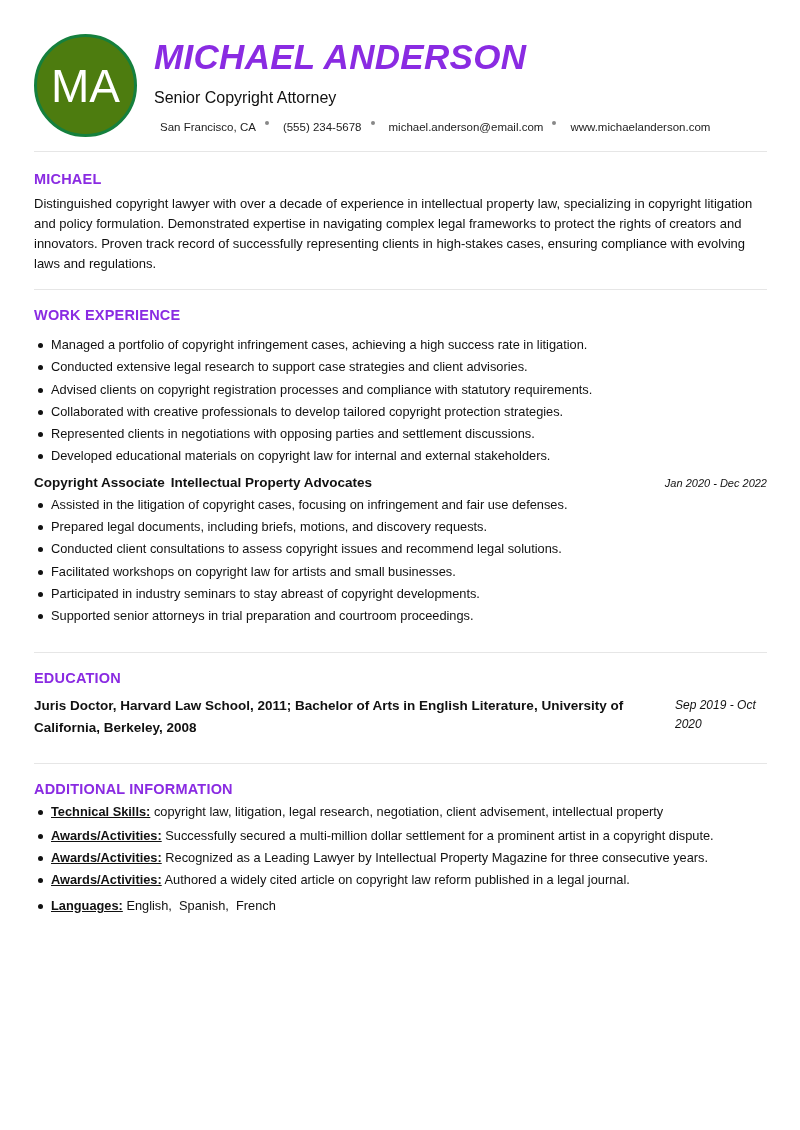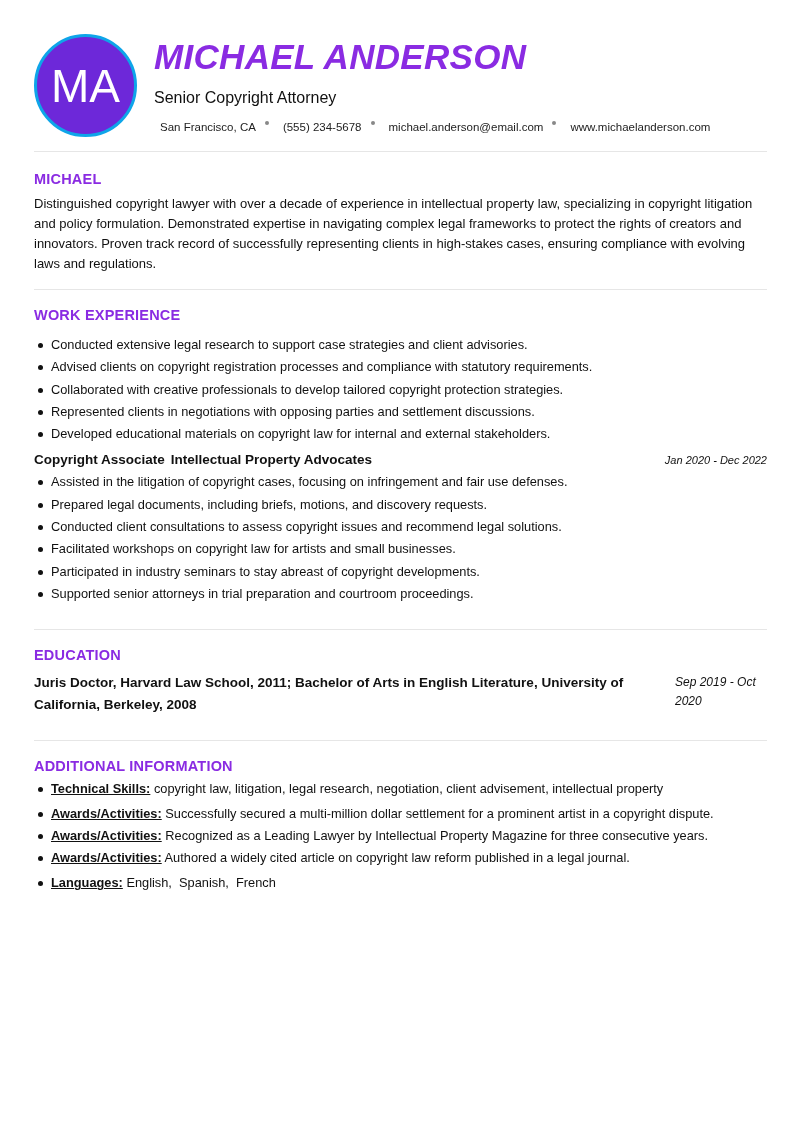--- a/index.html
+++ b/index.html
@@ -5,21 +5,21 @@
   * { box-sizing: border-box; margin: 0; padding: 0; }
   html, body { width: 800px; height: 1130px; background: #ffffff; }
   body { font-family: "Liberation Sans", "DejaVu Sans", sans-serif; color: #111111; position: relative; overflow: hidden; }
 
   .page { position: absolute; left: 34px; top: 0; width: 733px; }
 
   
   .header { position: relative; height: 151px; }
   .avatar {
     position: absolute; left: 0; top: 34px; width: 103px; height: 103px;
-    border-radius: 50%; background: #6d28d9; border: 3px solid #0ea5e9;
+    border-radius: 50%; background: #4d7c0f; border: 3px solid #15803d;
     display: flex; align-items: center; justify-content: center;
   }
   .avatar span { color: #ffffff; font-size: 46px; font-weight: 400; letter-spacing: 0px; }
   .name {
     position: absolute; left: 120px; top: 37px;
     font-size: 35px; font-weight: 700; color: #8a2be2; letter-spacing: 0.3px; font-style: italic;
   }
   .title {
     position: absolute; left: 120px; top: 89px; font-size: 16px; color: #111;
   }
@@ -84,20 +84,21 @@
     <p class="summary" style="margin-top:7px;">Distinguished copyright lawyer with over a decade of experience in intellectual property law, specializing in copyright litigation and policy formulation. Demonstrated expertise in navigating complex legal frameworks to protect the rights of creators and innovators. Proven track record of successfully representing clients in high-stakes cases, ensuring compliance with evolving laws and regulations.</p>
   </div>
 
   <div class="divider" style="margin-top:15px;"></div>
 
   <div style="padding-top:17px;">
     <div class="section-title">WORK EXPERIENCE</div>
 
     <div style="margin-top:11px;">
       <ul class="bullets" style="margin-top:4px;">
+        <li>Managed a portfolio of copyright infringement cases, achieving a high success rate in litigation.</li>
         <li>Conducted extensive legal research to support case strategies and client advisories.</li>
         <li>Advised clients on copyright registration processes and compliance with statutory requirements.</li>
         <li>Collaborated with creative professionals to develop tailored copyright protection strategies.</li>
         <li>Represented clients in negotiations with opposing parties and settlement discussions.</li>
         <li>Developed educational materials on copyright law for internal and external stakeholders.</li>
       </ul>
     </div>
 
     <div style="margin-top:7px;">
       <div class="job-head">

